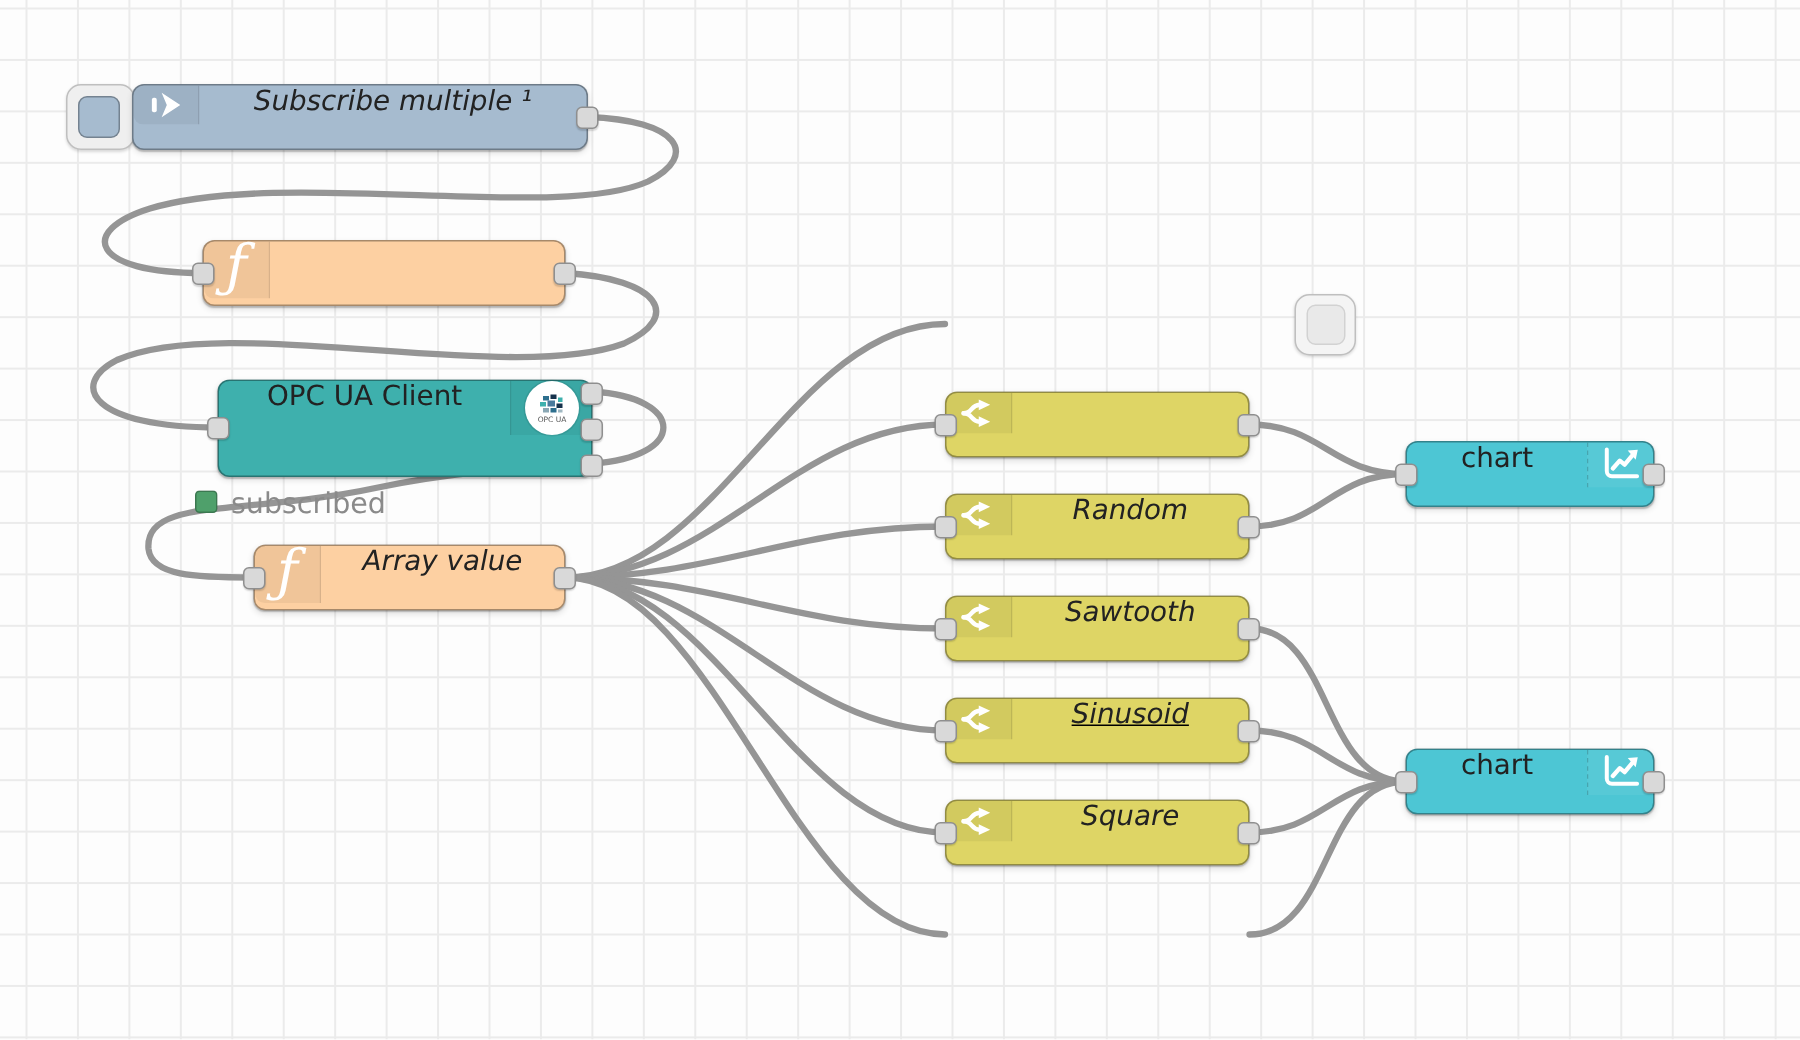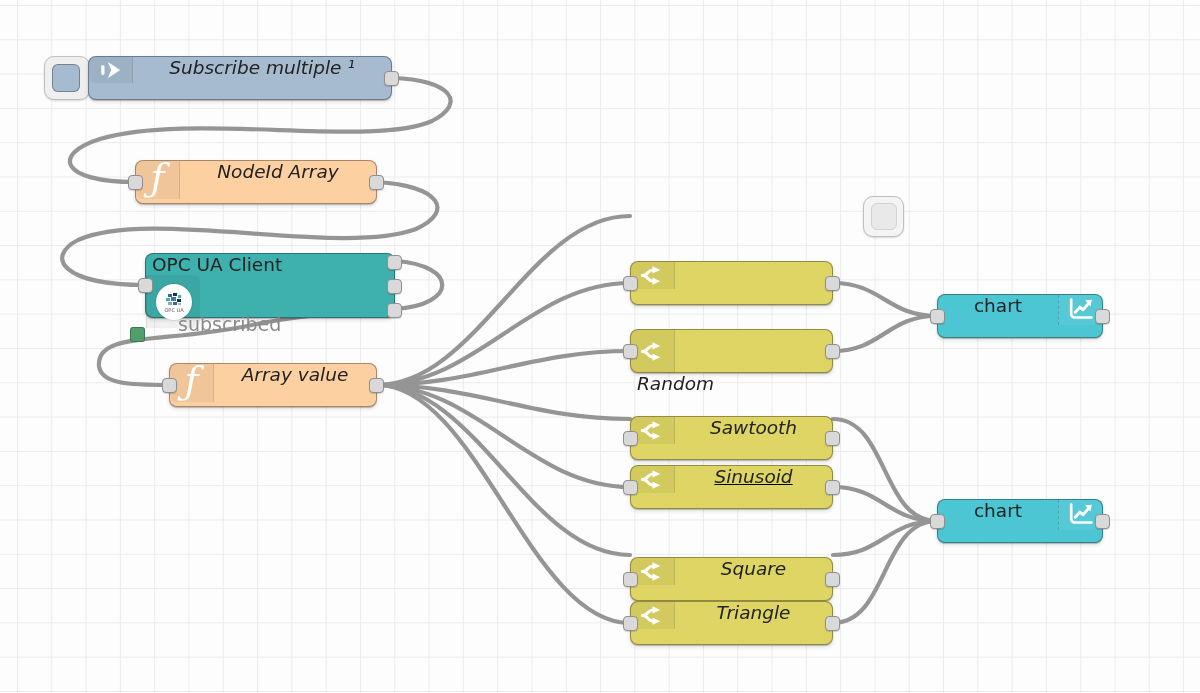--- a/index.html
+++ b/index.html
@@ -96,26 +96,25 @@
       </svg>
     </div>
     <div class="label it">Subscribe multiple ¹</div>
     <div class="port out mid"></div>
   </div>
 
   <div class="node" style="left:135px;top:160px;width:242px;background:#fdd0a2;">
     <div class="iconbox left">
       <span class="fx">ƒ</span>
     </div>
-    <div class="label it">NodeId Array</div>
-    <div class="port in mid"></div>
-    <div class="port out mid"></div>
-  </div>
-
-  <div class="node" style="left:145px;top:253px;width:250px;height:65px;background:#3eb0ad;flex-direction:column;">
+    <div class="port in mid"></div>
+    <div class="port out mid"></div>
+  </div>
+
+  <div class="node" style="left:145px;top:253px;width:250px;height:65px;background:#3eb0ad;">
     <div class="label">OPC UA Client</div>
     <div class="iconbox right wide">
       <div class="opc-circle">
         <svg width="30" height="30" viewBox="0 0 30 30" aria-hidden="true">
           <rect x="9" y="7" width="4" height="3" fill="#2e6f8e"></rect>
           <rect x="14" y="6" width="4" height="3" fill="#16324c"></rect>
           <rect x="19" y="8" width="3" height="3" fill="#3eb0ad"></rect>
           <rect x="7" y="11" width="4" height="3" fill="#3eb0ad"></rect>
           <rect x="12" y="10" width="5" height="4" fill="#4a7b9d"></rect>
           <rect x="18" y="12" width="4" height="3" fill="#16324c"></rect>
@@ -126,21 +125,21 @@
         </svg>
       </div>
     </div>
     <div class="port in mid"></div>
     <div class="port out" style="top:0.5px;"></div>
     <div class="port out" style="top:24.5px;"></div>
     <div class="port out" style="top:48.5px;"></div>
   </div>
 
   <div class="status-dot" style="left:130px;top:327px;background:#4fa06b;"></div>
-  <div class="status-text" style="left:154px;top:313px;margin-left:24px;">subscribed</div>
+  <div class="status-text" style="left:154px;top:325px;">subscribed</div>
 
   <div class="node" style="left:169px;top:363px;width:208px;background:#fdd0a2;">
     <div class="iconbox left">
       <span class="fx">ƒ</span>
     </div>
     <div class="label it">Array value</div>
     <div class="port in mid"></div>
     <div class="port out mid"></div>
   </div>
 
@@ -154,35 +153,35 @@
         <path d="M3 12 C8.5 12 7 7.2 12.5 7" stroke="#fff" stroke-width="2.6" fill="none" stroke-linecap="round"></path>
         <path d="M3 12 C8.5 12 7 16.8 12.5 17" stroke="#fff" stroke-width="2.6" fill="none" stroke-linecap="round"></path>
         <path d="M12 3.8 L18.8 7 L12 10.2 Z" fill="#fff"></path>
         <path d="M12 13.8 L18.8 17 L12 20.2 Z" fill="#fff"></path>
       </svg>
     </div>
     <div class="port in mid"></div>
     <div class="port out mid"></div>
   </div>
 
-  <div class="node" style="left:630px;top:329px;width:203px;background:#ded565;flex-direction:column;">
+  <div class="node" style="left:630px;top:329px;width:203px;background:#ded565;">
     <div class="iconbox left">
       <svg width="27" height="27" viewBox="0 0 24 24" aria-hidden="true">
         <path d="M3 12 C8.5 12 7 7.2 12.5 7" stroke="#fff" stroke-width="2.6" fill="none" stroke-linecap="round"></path>
         <path d="M3 12 C8.5 12 7 16.8 12.5 17" stroke="#fff" stroke-width="2.6" fill="none" stroke-linecap="round"></path>
         <path d="M12 3.8 L18.8 7 L12 10.2 Z" fill="#fff"></path>
         <path d="M12 13.8 L18.8 17 L12 20.2 Z" fill="#fff"></path>
       </svg>
     </div>
     <div class="label it">Random</div>
     <div class="port in mid"></div>
     <div class="port out mid"></div>
   </div>
 
-  <div class="node" style="left:630px;top:416px;width:203px;background:#ded565;">
+  <div class="node" style="left:630px;top:397px;width:203px;background:#ded565;">
     <div class="iconbox left">
       <svg width="27" height="27" viewBox="0 0 24 24" aria-hidden="true">
         <path d="M3 12 C8.5 12 7 7.2 12.5 7" stroke="#fff" stroke-width="2.6" fill="none" stroke-linecap="round"></path>
         <path d="M3 12 C8.5 12 7 16.8 12.5 17" stroke="#fff" stroke-width="2.6" fill="none" stroke-linecap="round"></path>
         <path d="M12 3.8 L18.8 7 L12 10.2 Z" fill="#fff"></path>
         <path d="M12 13.8 L18.8 17 L12 20.2 Z" fill="#fff"></path>
       </svg>
     </div>
     <div class="label it">Sawtooth</div>
     <div class="port in mid"></div>
@@ -196,47 +195,34 @@
         <path d="M3 12 C8.5 12 7 16.8 12.5 17" stroke="#fff" stroke-width="2.6" fill="none" stroke-linecap="round"></path>
         <path d="M12 3.8 L18.8 7 L12 10.2 Z" fill="#fff"></path>
         <path d="M12 13.8 L18.8 17 L12 20.2 Z" fill="#fff"></path>
       </svg>
     </div>
     <div class="label it">Sinusoid</div>
     <div class="port in mid"></div>
     <div class="port out mid"></div>
   </div>
 
-  <div class="node" style="left:630px;top:533px;width:203px;background:#ded565;margin-top:24px;">
+  <div class="node" style="left:630px;top:533px;width:203px;background:#ded565;">
     <div class="iconbox left">
       <svg width="27" height="27" viewBox="0 0 24 24" aria-hidden="true">
         <path d="M3 12 C8.5 12 7 7.2 12.5 7" stroke="#fff" stroke-width="2.6" fill="none" stroke-linecap="round"></path>
         <path d="M3 12 C8.5 12 7 16.8 12.5 17" stroke="#fff" stroke-width="2.6" fill="none" stroke-linecap="round"></path>
         <path d="M12 3.8 L18.8 7 L12 10.2 Z" fill="#fff"></path>
         <path d="M12 13.8 L18.8 17 L12 20.2 Z" fill="#fff"></path>
       </svg>
     </div>
     <div class="label it">Square</div>
     <div class="port in mid"></div>
     <div class="port out mid"></div>
   </div>
 
-  <div class="node" style="left:630px;top:601px;width:203px;background:#ded565;">
-    <div class="iconbox left">
-      <svg width="27" height="27" viewBox="0 0 24 24" aria-hidden="true">
-        <path d="M3 12 C8.5 12 7 7.2 12.5 7" stroke="#fff" stroke-width="2.6" fill="none" stroke-linecap="round"></path>
-        <path d="M3 12 C8.5 12 7 16.8 12.5 17" stroke="#fff" stroke-width="2.6" fill="none" stroke-linecap="round"></path>
-        <path d="M12 3.8 L18.8 7 L12 10.2 Z" fill="#fff"></path>
-        <path d="M12 13.8 L18.8 17 L12 20.2 Z" fill="#fff"></path>
-      </svg>
-    </div>
-    <div class="label it">Triangle</div>
-    <div class="port in mid"></div>
-    <div class="port out mid"></div>
-  </div>
 
   <div class="node" style="left:937px;top:294px;width:166px;background:#4dc6d4;">
     <div class="label">chart</div>
     <div class="iconbox right dashed" style="background:rgba(255,255,255,.06);">
       <svg width="30" height="30" viewBox="0 0 26 26" aria-hidden="true">
         <path d="M4.5 4 V16.5 a3 3 0 0 0 3 3 H22" stroke="#fff" stroke-width="2.3" fill="none" stroke-linecap="round"></path>
         <path d="M8 15 L12 10.5 L14.8 12.8 L19.5 7.2" stroke="#fff" stroke-width="2.5" fill="none" stroke-linecap="round" stroke-linejoin="round"></path>
         <path d="M16.6 4.6 L22.4 4.2 L21.2 9.9 Z" fill="#fff"></path>
       </svg>
     </div>

